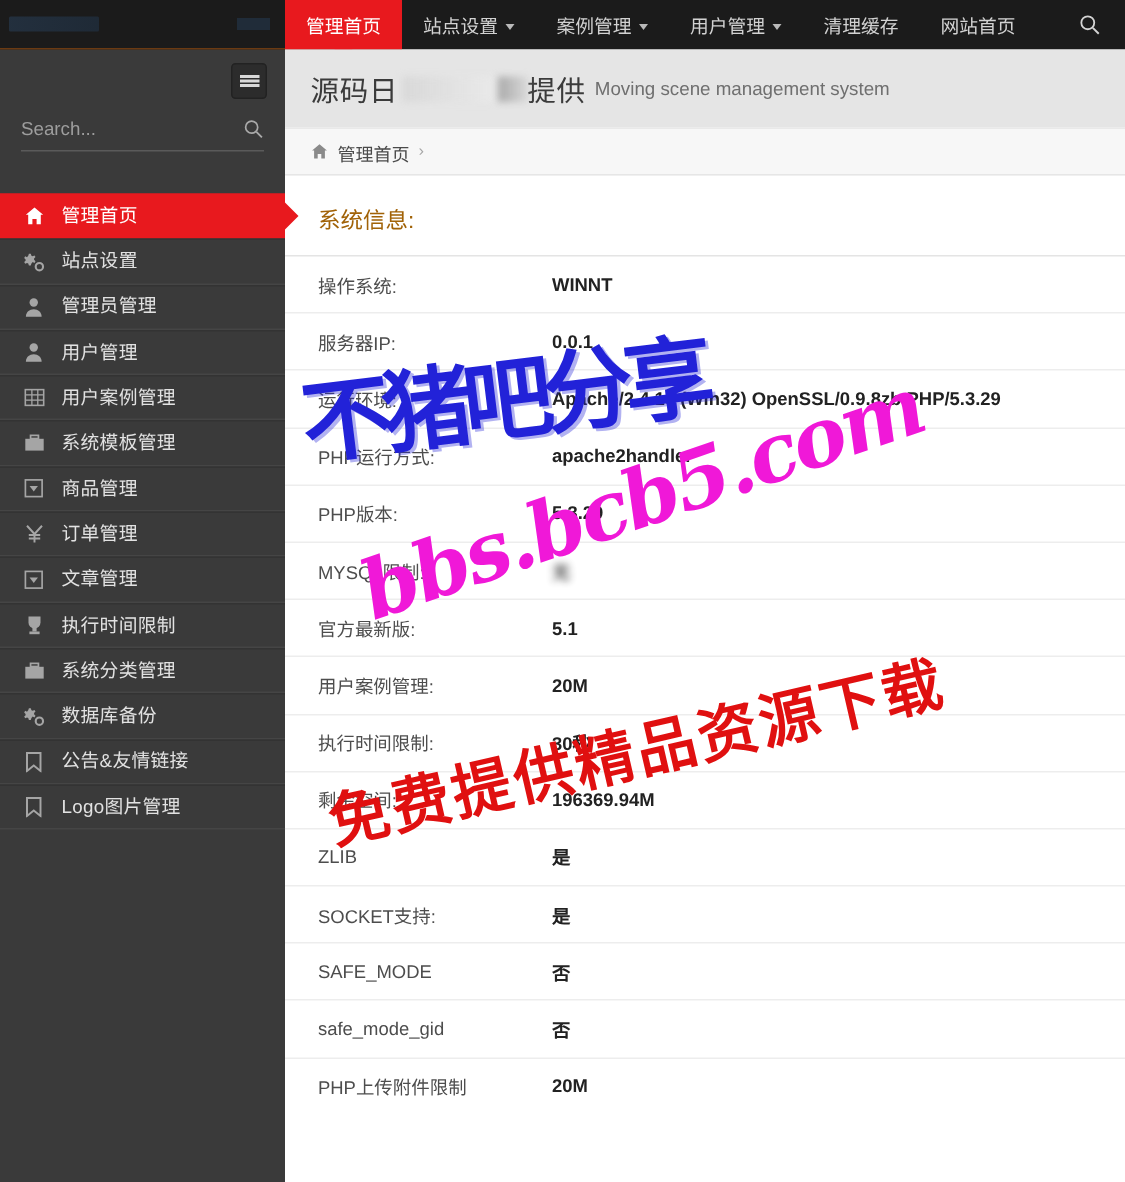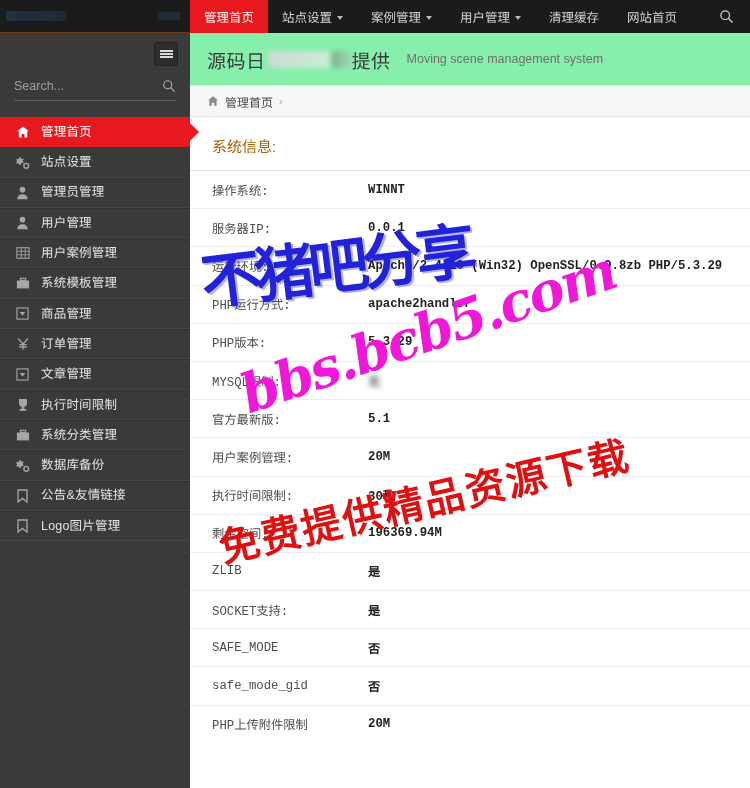--- a/index.html
+++ b/index.html
@@ -32,21 +32,21 @@
   }
   .toggle-wrap { height: 42px; display: flex; align-items: center; justify-content: flex-end; padding-right: 12px; }
   .toggle-btn {
     width: 24px; height: 24px; background: #2c2c2c; border: 1px solid #222;
     border-radius: 3px; display: flex; align-items: center; justify-content: center;
     cursor: pointer;
   }
   .toggle-btn span { display: block; width: 13px; height: 1.5px; background: #d8d8d8; margin: 1.4px 0; }
 
   .search-row {
-    margin: 4px 14px 4px 14px; padding-bottom: 7px;
+    margin: 4px 14px 16px 14px; padding-bottom: 7px;
     border-bottom: 1px solid #5a5a5a;
     display: flex; align-items: center; justify-content: space-between;
   }
   .search-input {
     background: transparent; border: none; outline: none;
     color: #bdbdbd; font-size: 12.5px; width: 130px;
     font-family: "Liberation Sans", sans-serif;
   }
   .search-input::placeholder { color: #9d9d9d; }
   .search-ico { width: 14px; height: 14px; flex: 0 0 14px; opacity: .75; }
@@ -87,48 +87,48 @@
   .topnav-item.active::after {
     content: ""; position: absolute; left: 50%; bottom: -6px; transform: translateX(-50%);
     border-left: 6px solid transparent; border-right: 6px solid transparent;
     border-top: 6px solid #e8191e;
   }
   .caret { width: 0; height: 0; border-left: 3.5px solid transparent; border-right: 3.5px solid transparent; border-top: 4px solid #b9b9b9; margin-top: 2px; }
   .topnav-search { margin-left: auto; display: flex; align-items: center; padding: 0 16px; cursor: pointer; }
 
   .brandbar {
     height: 52px; display: flex; align-items: center; padding-left: 17px;
-    background: #86efac; position: relative;
+    background: #e5e5e5; position: relative;
   }
   .brand-cn { font-size: 19px; color: #3b3b3b; letter-spacing: .5px; }
   .brand-blur {
     display: inline-block; width: 62px; height: 17px; margin: 0 2px;
     background: linear-gradient(90deg, rgba(215,215,215,.9), rgba(236,236,236,.65));
     filter: blur(2.5px); vertical-align: middle;
   }
   .brand-blur2 {
     display: inline-block; width: 20px; height: 17px;
     background: linear-gradient(90deg, rgba(120,120,120,.55), rgba(200,200,200,.4));
     filter: blur(2.6px); vertical-align: middle;
   }
-  .brand-en { font-size: 12.5px; color: #6f6f6f; margin-left: 16px; }
+  .brand-en { font-size: 12.5px; color: #6f6f6f; margin-left: 6px; }
 
   .crumbbar {
     height: 32px; background: #f7f7f7; border-top: 1px solid #e9e9e9;
     border-bottom: 1px solid #e6e6e6; display: flex; align-items: center;
     padding-left: 17px; gap: 6px;
   }
   .crumb-txt { font-size: 12px; color: #4a4a4a; }
   .crumb-sep { font-size: 11px; color: #a6a6a6; }
 
   .content { flex: 1; padding: 18px 0 0 0; overflow: hidden; position: relative; }
   .sec-title { font-size: 15px; color: #a16207; padding: 0 0 14px 22px; }
 
   .info-table { width: 100%; border-collapse: collapse; }
-  .info-table tr { border-top: 1px solid #ededed; font-family: Liberation Mono, monospace; }
+  .info-table tr { border-top: 1px solid #ededed; }
   .info-table tr:first-child { border-top: 1px solid #e4e4e4; }
   .info-table td { padding: 9.6px 0; font-size: 12.3px; vertical-align: middle; }
   .td-label { width: 178px; padding-left: 22px !important; color: #4d4d4d; }
   .td-value { color: #222; font-weight: bold; }
 
   .bottom-area { padding: 18px 22px 0 22px; display: flex; align-items: flex-start; gap: 22px; }
 
   
   .wm { position: absolute; pointer-events: none; user-select: none; z-index: 40; }
   .wm-blue {

